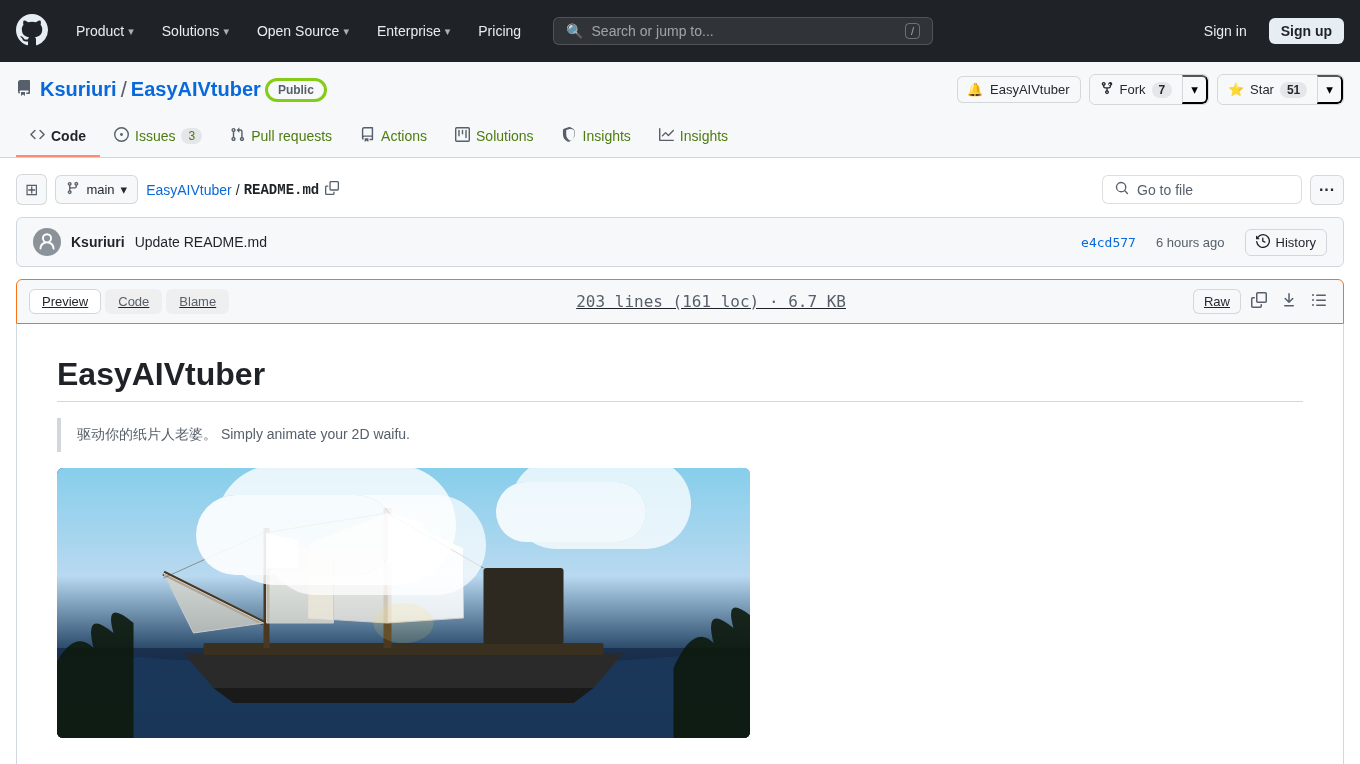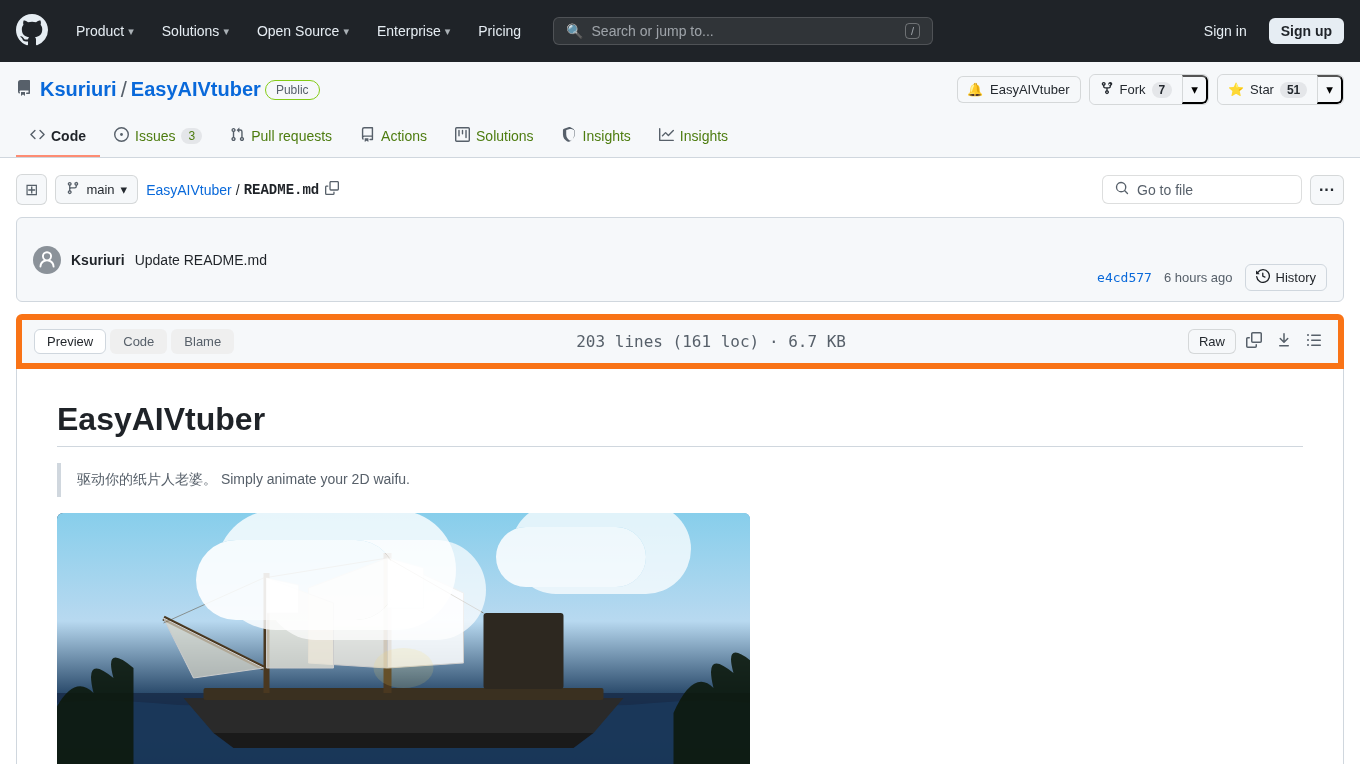--- a/index.html
+++ b/index.html
@@ -99,26 +99,26 @@
       gap: 4px;
       font-size: 20px;
       font-weight: 400;
     }
     .repo-icon { color: #57606a; margin-right: 4px; }
     .repo-owner { color: #0969da; font-weight: 600; text-decoration: none; cursor: pointer; }
     .repo-sep { color: #57606a; font-size: 22px; font-weight: 300; }
     .repo-name { color: #0969da; font-weight: 700; cursor: pointer; }
     .badge-public {
       background: transparent;
-      border: 1px solid #84cc16;
+      border: 3px solid #84cc16;
       border-radius: 20px;
       padding: 2px 10px;
       font-size: 12px;
       color: #57606a;
-      font-weight: 400;
+      font-weight: 700;
     }
     .repo-actions {
       display: flex;
       align-items: center;
       gap: 8px;
     }
     .repo-action-btn {
       display: flex;
       align-items: center;
       gap: 6px;
@@ -295,21 +295,21 @@
       display: flex;
       align-items: center;
       justify-content: center;
       color: #fff;
       font-size: 12px;
       font-weight: 600;
       overflow: hidden;
     }
     .commit-author { font-weight: 600; color: #1f2328; }
     .commit-message { color: #1f2328; }
-    .commit-right { display: flex; align-items: center; gap: 12px; color: #57606a; font-size: 13px; margin-top: 36px; }
+    .commit-right { display: flex; align-items: center; gap: 20px; color: #57606a; font-size: 13px; }
     .commit-hash { color: #0969da; font-family: 'SFMono-Regular', Consolas, monospace; cursor: pointer; }
     .history-btn {
       display: flex;
       align-items: center;
       gap: 6px;
       color: #1f2328;
       background: #f6f8fa;
       border: 1px solid #d0d7de;
       border-radius: 6px;
       padding: 4px 10px;
@@ -317,23 +317,24 @@
       cursor: pointer;
       font-weight: 500;
     }
 
     
     .file-content-header {
       display: flex;
       align-items: center;
       justify-content: space-between;
       background: #f6f8fa;
-      border: 6px solid #f97316;
+      border: 1px solid #f97316;
       border-radius: 6px 6px 0 0;
       padding: 8px 12px;
+      text-decoration: underline;
     }
     .file-tabs { display: flex; gap: 4px; }
     .file-tab-btn {
       padding: 4px 12px;
       border-radius: 6px;
       font-size: 13px;
       cursor: pointer;
       font-weight: 500;
       border: 1px solid transparent;
     }

